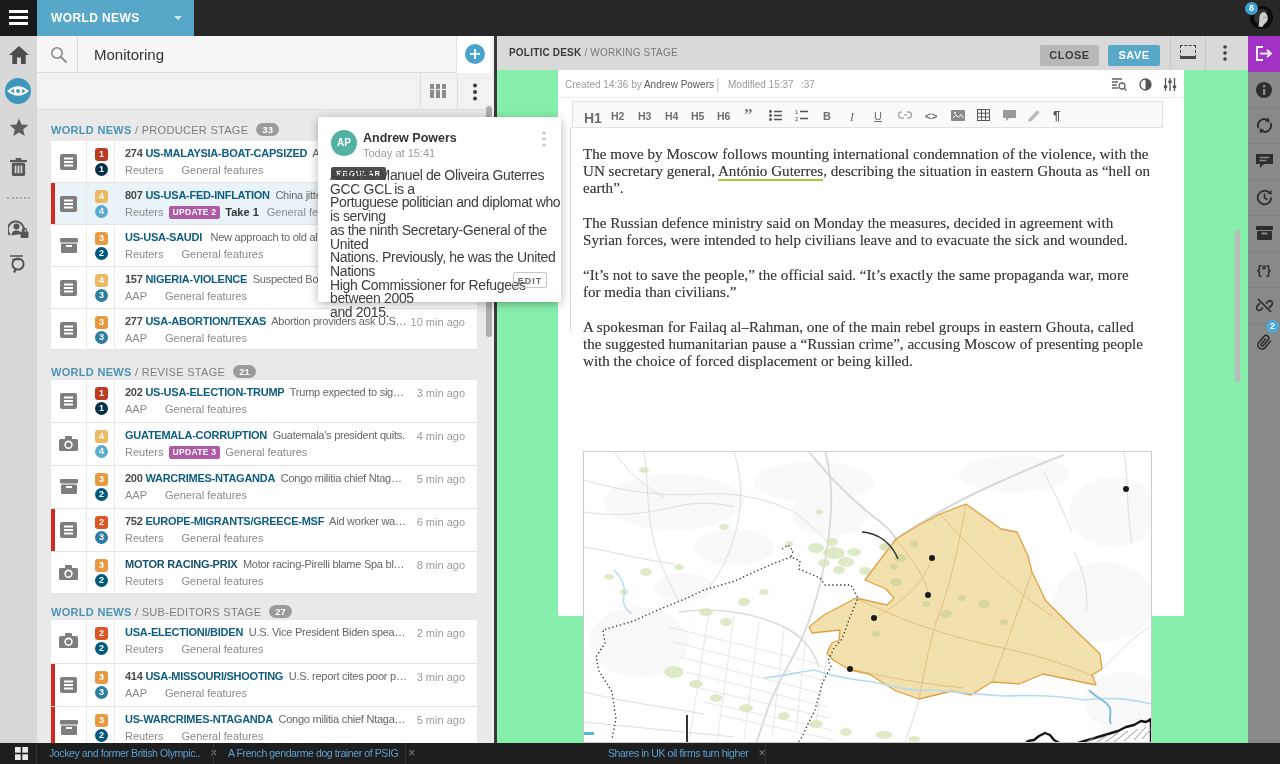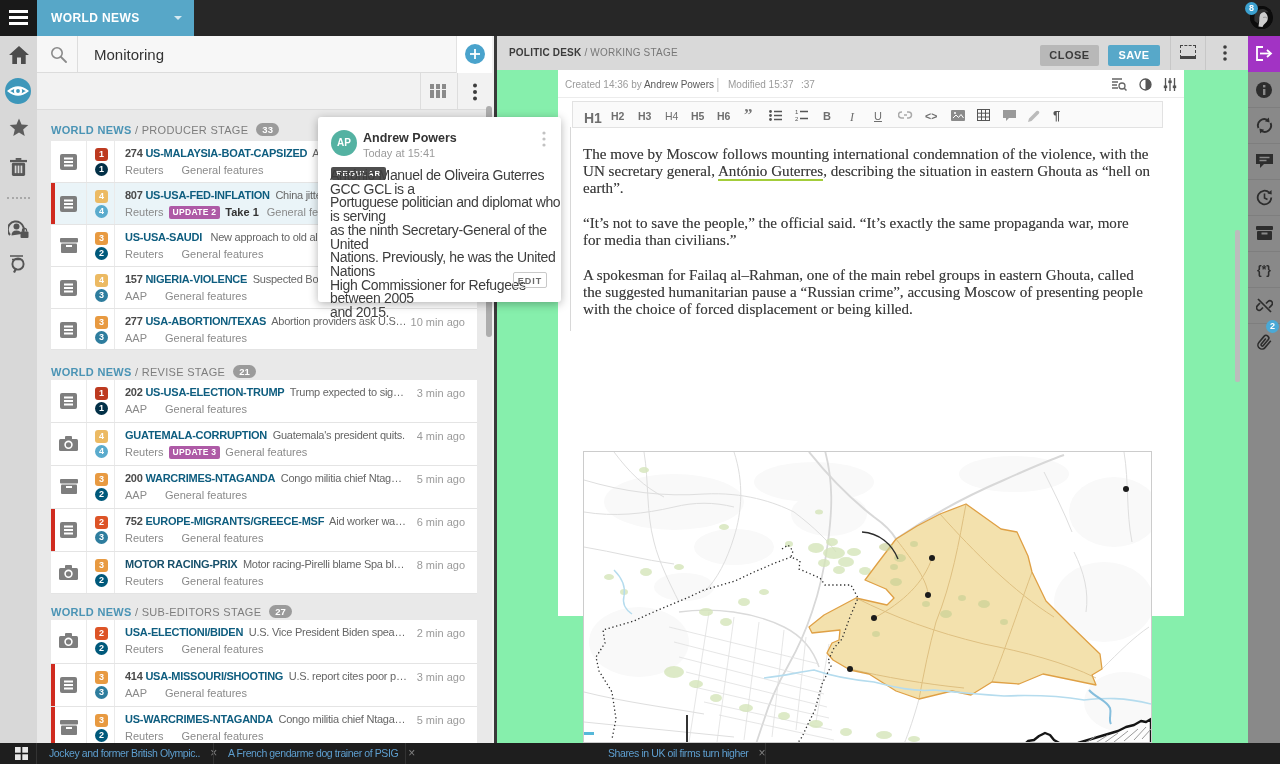--- a/index.html
+++ b/index.html
@@ -409,21 +409,21 @@
           <path d="M2.5 0 V13 M7 0 V13 M11.5 0 V13" stroke="#555" stroke-width="1.3"></path>
           <rect x="0.8" y="7.5" width="3.4" height="2.6" fill="#555"></rect>
           <rect x="5.3" y="2.5" width="3.4" height="2.6" fill="#555"></rect>
           <rect x="9.8" y="7.5" width="3.4" height="2.6" fill="#555"></rect>
         </svg>
     </div>
     <div id="tbox">
       <span style="position:absolute;left:11px;top:8px;font-size:14px;font-weight:bold">H1</span>
       <span style="position:absolute;left:38px;top:8px;font-size:10.5px;font-weight:bold">H2</span>
       <span style="position:absolute;left:65px;top:8px;font-size:10.5px;font-weight:bold">H3</span>
-      <span style="position:absolute;left:92px;top:8px;font-size:10.5px;font-weight:normal">H4</span>
+      <span style="position:absolute;left:92px;top:8px;font-size:10.5px;font-weight:bold">H4</span>
       <span style="position:absolute;left:118px;top:8px;font-size:10.5px;font-weight:bold">H5</span>
       <span style="position:absolute;left:144px;top:8px;font-size:10.5px;font-weight:bold">H6</span>
       <span style="position:absolute;left:171px;top:3px;font-size:17px;font-weight:bold;color:#777;font-family:'Liberation Serif',serif">”</span>
       <svg style="position:absolute;left:196px;top:8px" width="13" height="11">
           <circle cx="1.5" cy="1.5" r="1.4" fill="#555"></circle>
           <circle cx="1.5" cy="5.5" r="1.4" fill="#555"></circle>
           <circle cx="1.5" cy="9.5" r="1.4" fill="#555"></circle>
           <path d="M5 1.5 h8 M5 5.5 h8 M5 9.5 h8" stroke="#555" stroke-width="1.4"></path>
         </svg>
       <svg style="position:absolute;left:222px;top:7px" width="13" height="13" viewBox="0 0 13 13">
@@ -451,20 +451,21 @@
           <path d="M0 0 h13 v8 h-7 l-3 3 v-3 h-3 Z" fill="#9a9a9a"></path>
         </svg>
       <svg style="position:absolute;left:455px;top:8px" width="12" height="12" viewBox="0 0 12 12">
           <path d="M0 12 L1 8.5 L8.5 1 a1.8 1.8 0 0 1 2.5 2.5 L3.5 11 Z" fill="#bbb"></path>
         </svg>
       <span style="position:absolute;left:480px;top:6px;font-size:13px;font-weight:bold;color:#555">¶</span>
     </div>
     <div id="vline"></div>
     <div id="article">
       <p>The move by Moscow follows mounting international condemnation of the violence, with the<br>UN secretary general, <span style="border-bottom:2px solid #a3cd3a">António Guterres</span>, describing the situation in eastern Ghouta as “hell on<br>earth”.</p>
+      <p>The Russian defence ministry said on Monday the measures, decided in agreement with<br>Syrian forces, were intended to help civilians leave and to evacuate the sick and wounded.</p>
       <p>“It’s not to save the people,” the official said. “It’s exactly the same propaganda war, more<br>for media than civilians.”</p>
       <p>A spokesman for Failaq al–Rahman, one of the main rebel groups in eastern Ghouta, called<br>the suggested humanitarian pause a “Russian crime”, accusing Moscow of presenting people<br>with the choice of forced displacement or being killed.</p>
     </div>
     <div id="mapbox">
 <svg width="567" height="290" viewBox="0 0 567 290">
 <g fill="#f9f9f9">
 <ellipse cx="90" cy="50" rx="70" ry="28"></ellipse>
             <ellipse cx="230" cy="30" rx="60" ry="20"></ellipse>
             <ellipse cx="430" cy="22" rx="55" ry="18"></ellipse>
             <ellipse cx="530" cy="60" rx="45" ry="35"></ellipse>

